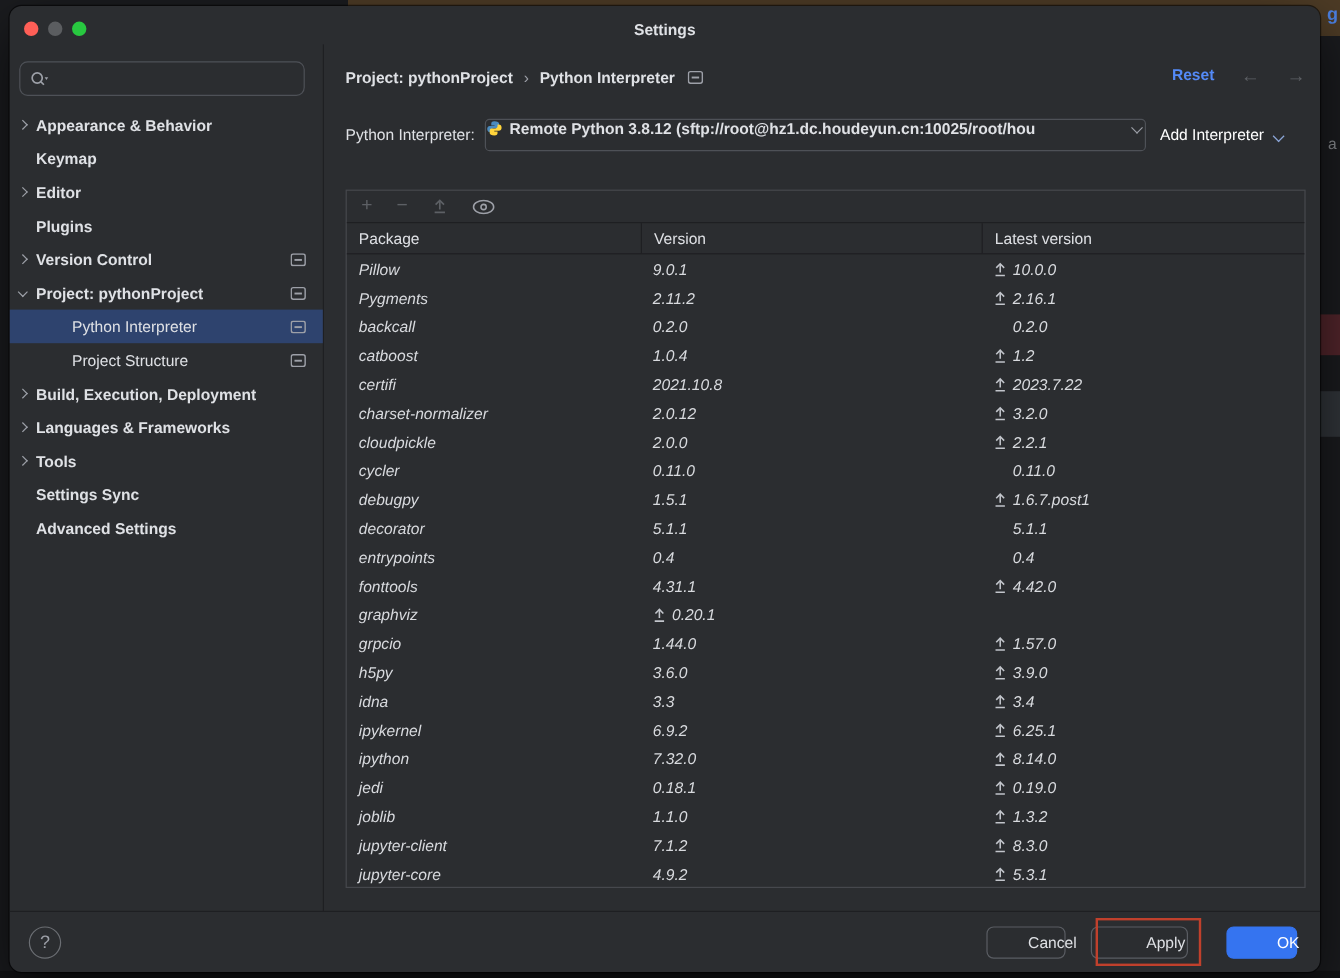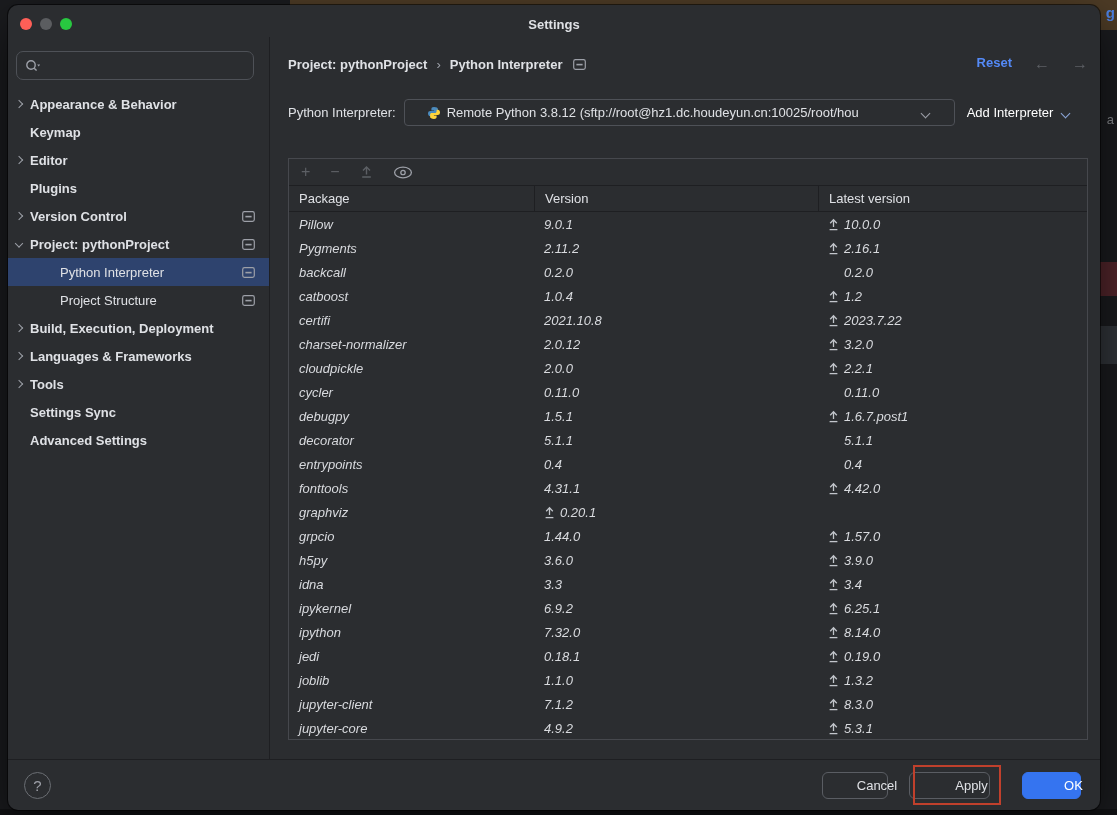--- a/index.html
+++ b/index.html
@@ -64,21 +64,21 @@
   .crumb-sep { color:#9da0a8; font-size:13px; }
   .crumb-ic { display:flex; align-items:center; margin-left:2px; }
   .crumb-right { margin-left:auto; display:flex; gap:22px; }
   .reset-link { color:#548af7; font-weight:700; cursor:pointer; }
   .nav-arrow { color:#5d6065; font-size:16px; }
 
   .interp-row { position:absolute; left:18px; top:62px; width:800px; height:27px; display:flex; align-items:center; }
   .interp-label { margin-right:8px; }
   .interp-select {
     width:551px; height:27px; border:1px solid #4e5157; border-radius:4px;
-    display:flex; align-items:center; padding:0 22px; gap:6px; background:#2b2d30; cursor:pointer;
+    display:flex; align-items:flex-start; padding:0 0; gap:6px; background:#2b2d30; cursor:pointer;font-weight:bold;
   }
   .interp-value { flex:1; white-space:nowrap; overflow:hidden; }
   .dd-chev { position:relative; width:12px; height:12px; flex:0 0 12px; }
   .dd-chev::before {
     content:""; position:absolute; top:3px; left:2.5px; width:6px; height:6px;
     border-right:1.5px solid #9da0a8; border-bottom:1.5px solid #9da0a8; transform:rotate(45deg);
   }
   .add-link { margin-left:12px; color:#ffffff; display:flex; align-items:center; gap:6px; cursor:pointer; }
   .add-link .dd-chev::before { border-color:#8ca6d8; }
 

